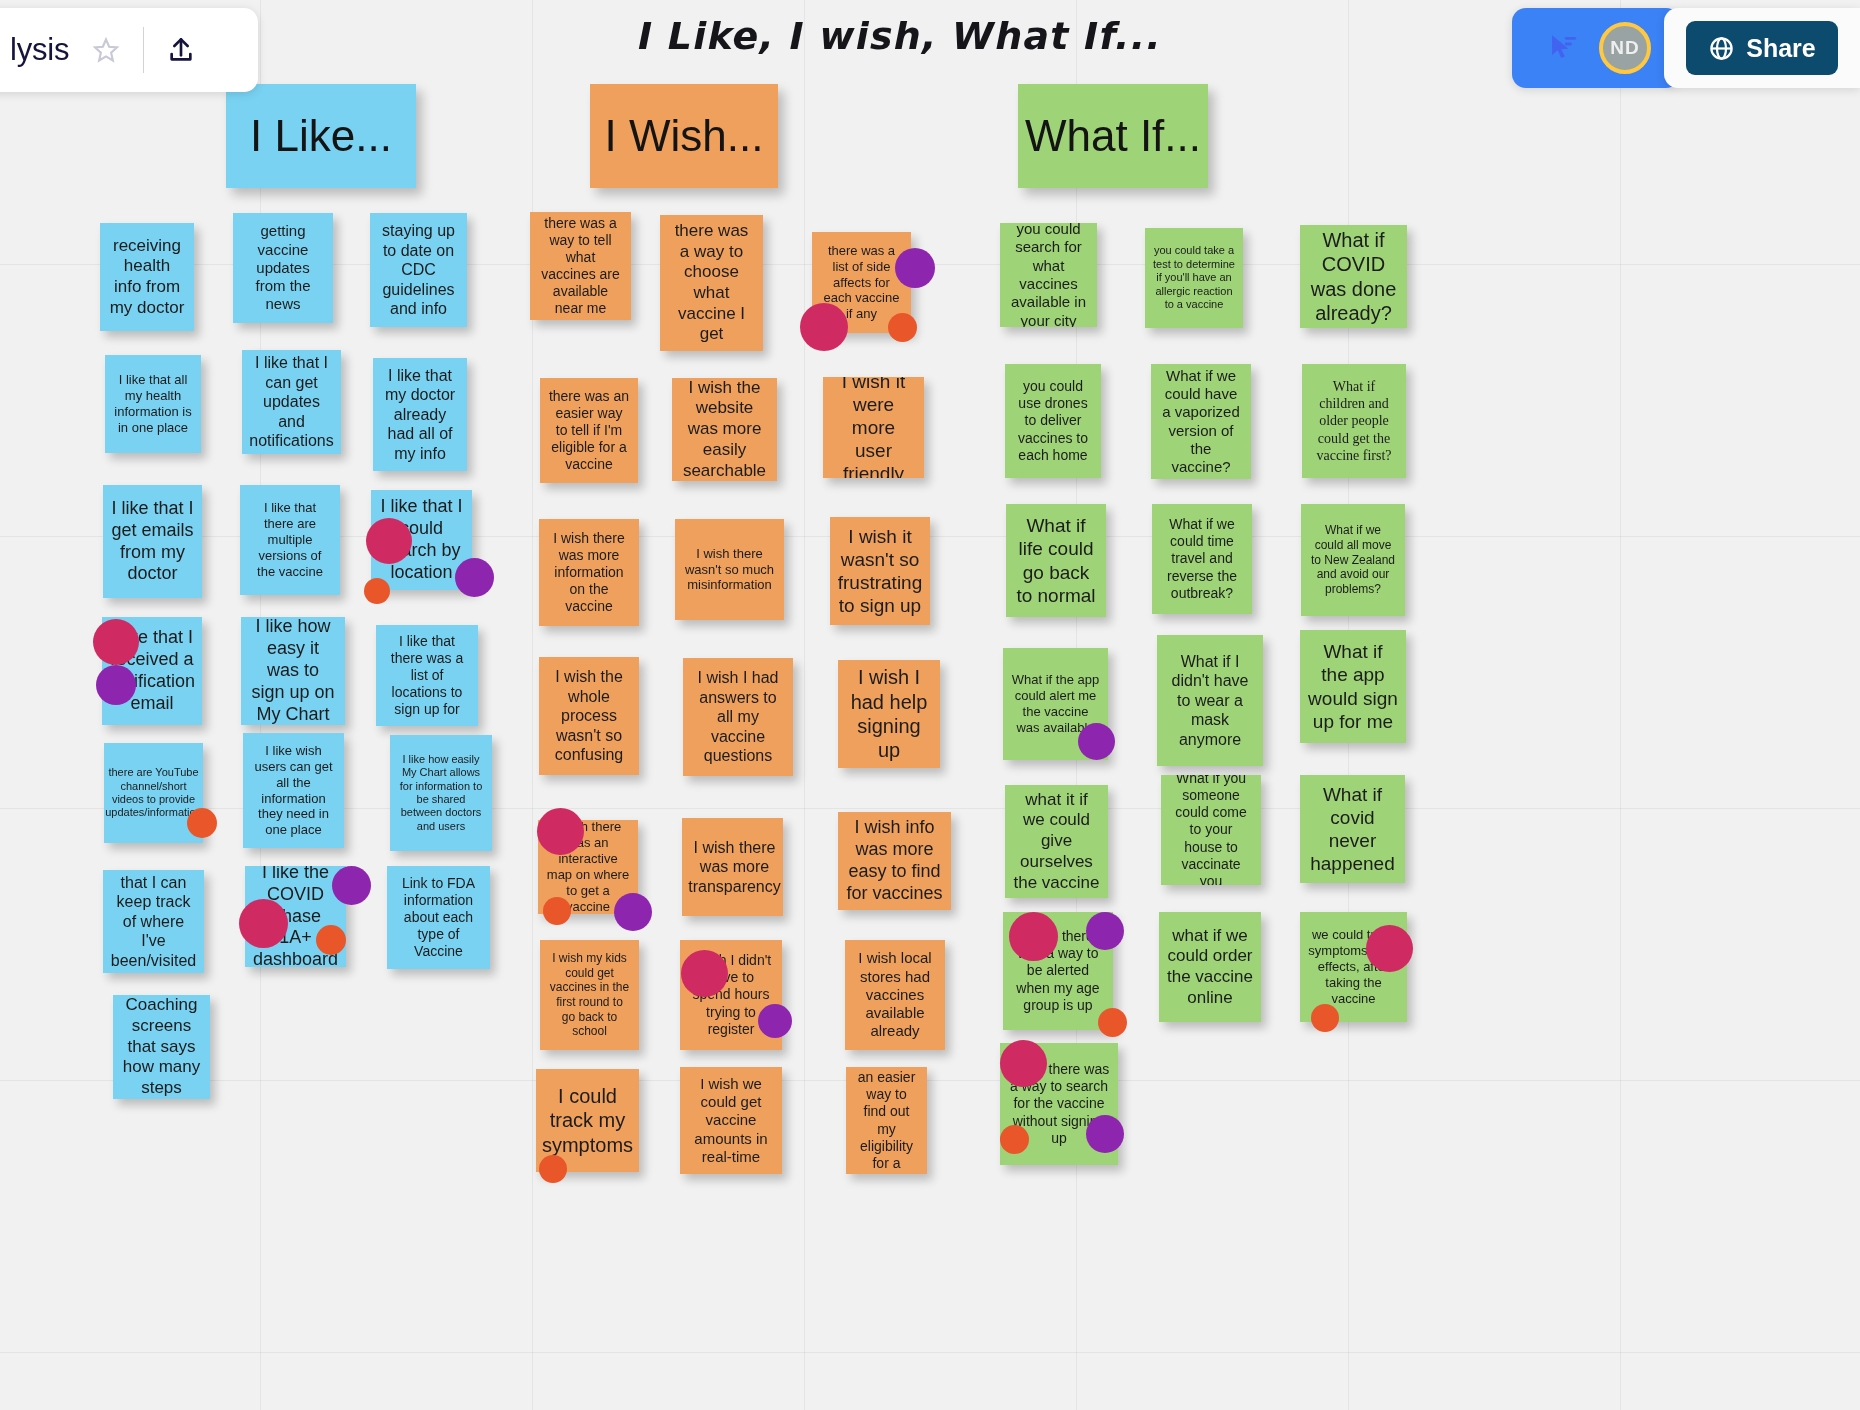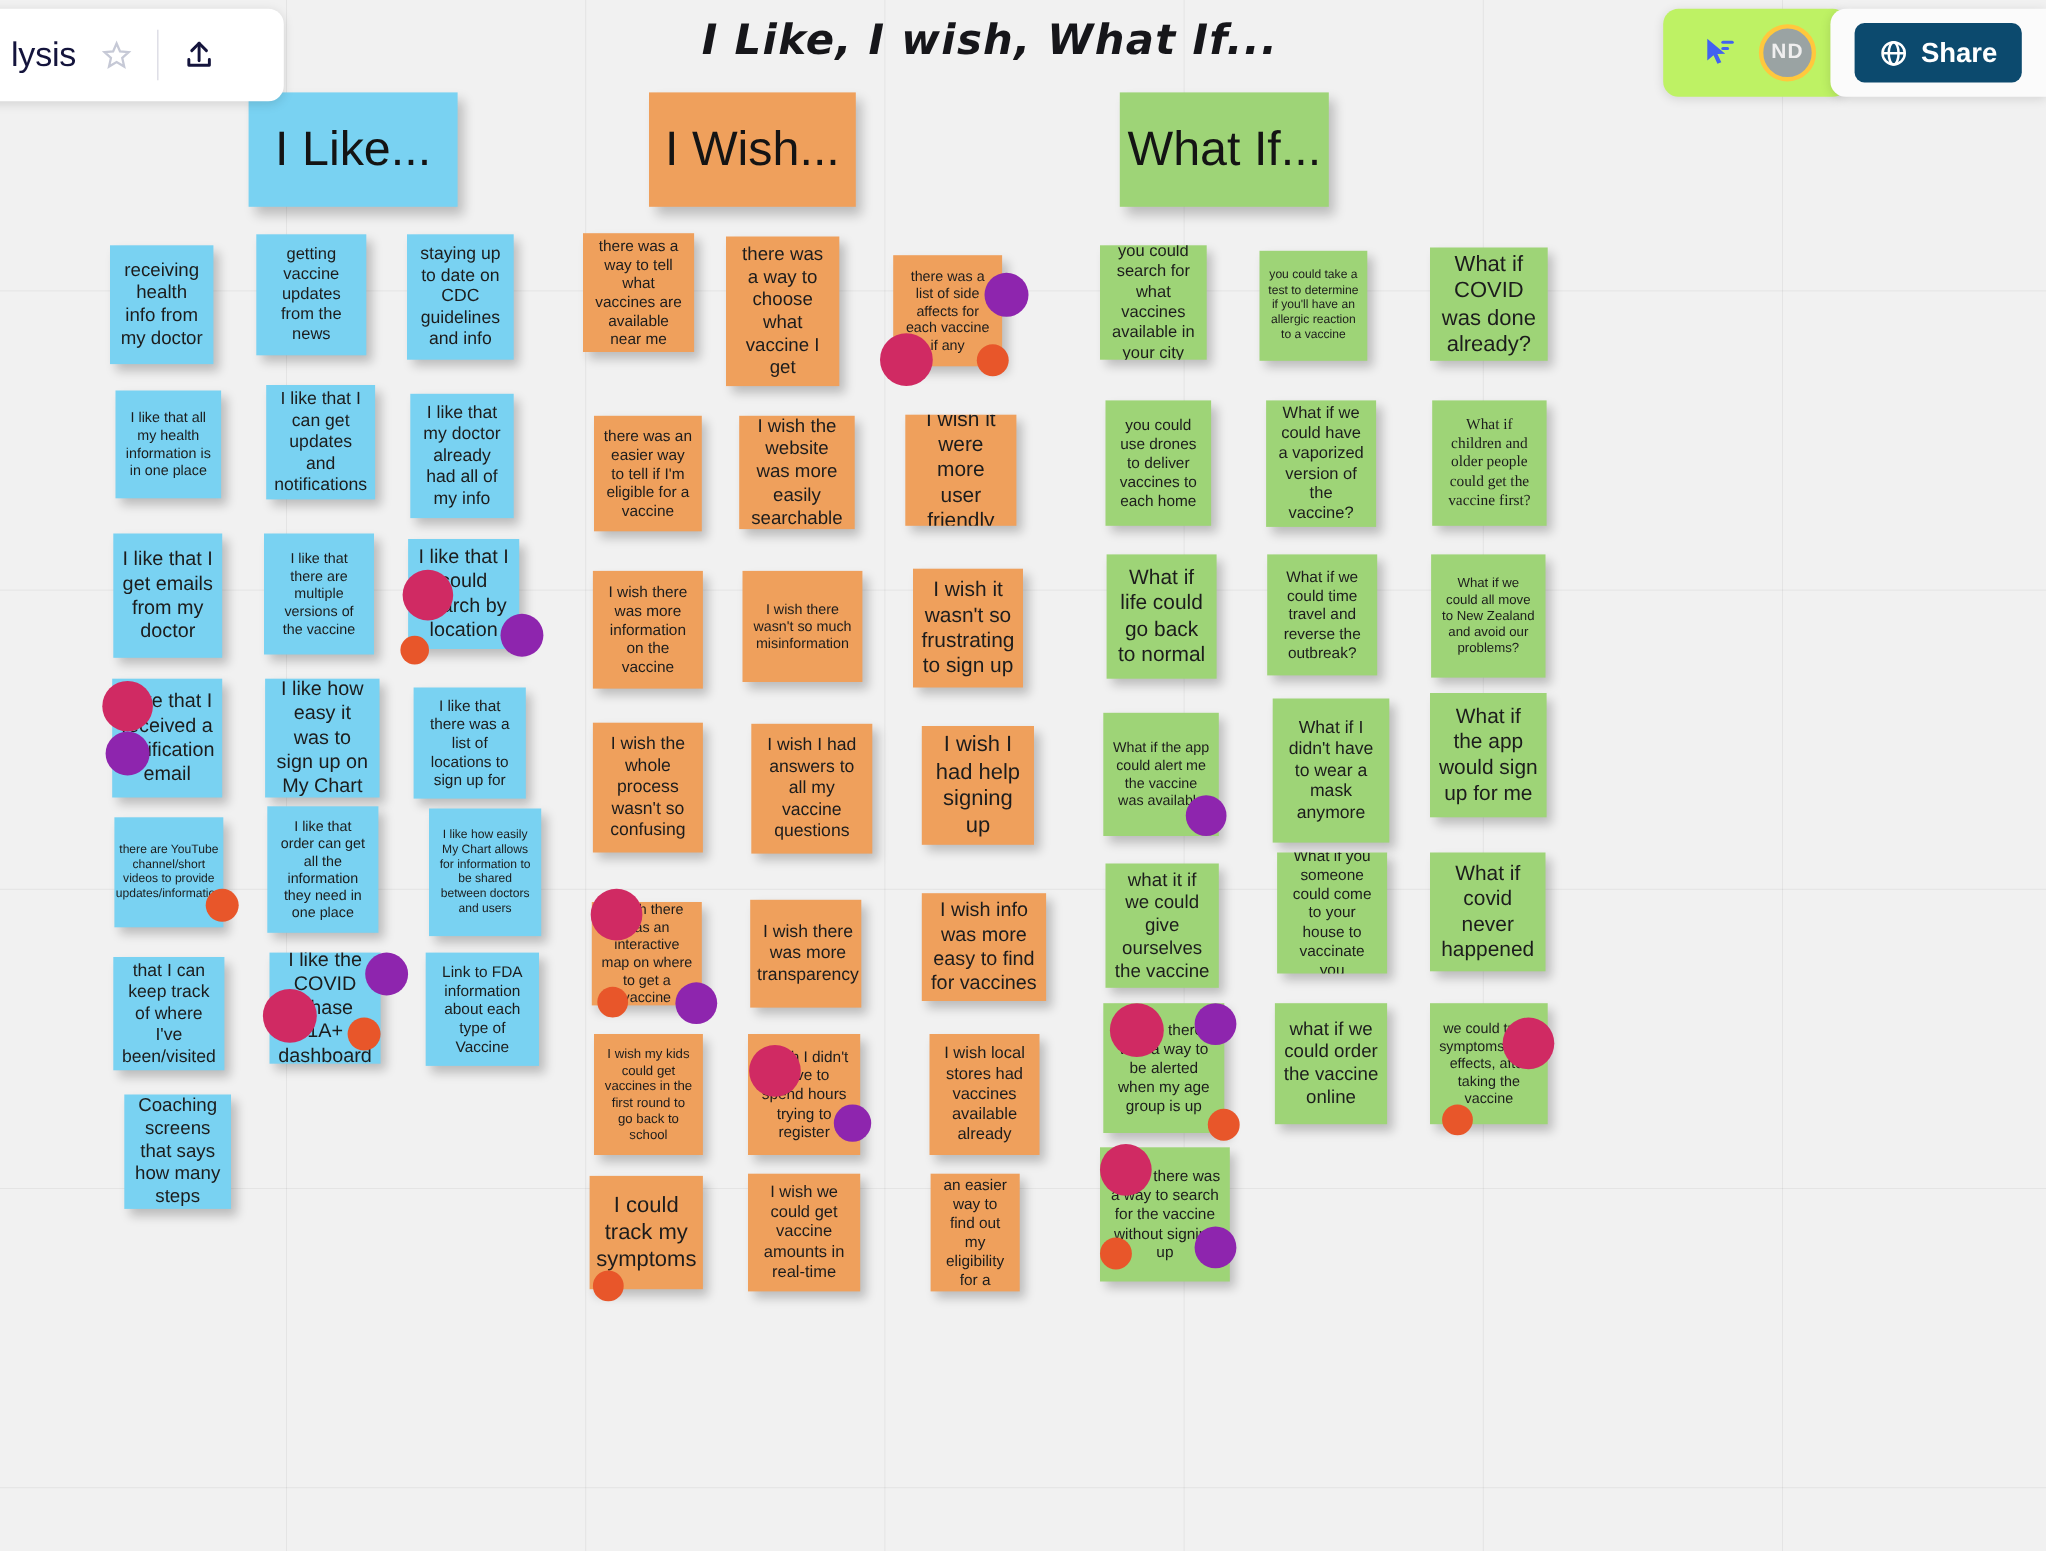--- a/index.html
+++ b/index.html
@@ -41,21 +41,21 @@
   }
   .icon-btn {
     display: flex; align-items: center; justify-content: center;
     width: 42px; height: 42px; cursor: pointer;
   }
   .vdiv { width: 1px; height: 46px; background: #d2d2dd; }
 
   .top-right-pill {
     position: absolute; right: 180px; top: 8px;
     width: 168px; height: 80px;
-    background: #bef264;
+    background: #3b82f6;
     border-radius: 14px;
     box-shadow: 0 2px 10px rgba(0,0,0,0.12);
     display: flex; align-items: center; justify-content: center;
     gap: 16px; z-index: 40;
   }
   .avatar {
     width: 52px; height: 52px; border-radius: 50%;
     background: #9aa3a3; border: 4px solid #ffc83d;
     color: #efefef; font-size: 19px; font-weight: bold;
     display: flex; align-items: center; justify-content: center;
@@ -167,21 +167,21 @@
       <div class="note blue" style="left: 241px; top: 617px; width: 104px; height: 108px; font-size: 18px;">
         <span>I like how easy it was to sign up on My Chart</span>
       </div>
       <div class="note blue" style="left: 376px; top: 625px; width: 102px; height: 101px; font-size: 14px;">
         <span>I like that there was a list of locations to sign up for</span>
       </div>
       <div class="note blue" style="left: 104px; top: 743px; width: 99px; height: 100px; font-size: 11px;">
         <span>there are YouTube channel/short videos to provide updates/information</span>
       </div>
       <div class="note blue" style="left: 243px; top: 733px; width: 101px; height: 115px; font-size: 13px;">
-        <span>I like that order can get all the information they need in one place</span>
+        <span>I like wish users can get all the information they need in one place</span>
       </div>
       <div class="note blue" style="left: 378px; top: 735px; width: 102px; height: 116px; font-size: 11px; margin-left: 12px;">
         <span>I like how easily My Chart allows for information to be shared between doctors and users</span>
       </div>
       <div class="note blue" style="left: 103px; top: 870px; width: 101px; height: 103px; font-size: 16px;">
         <span>that I can keep track of where I've been/visited</span>
       </div>
       <div class="note blue" style="left: 245px; top: 866px; width: 101px; height: 101px; font-size: 18px;">
         <span>I like the COVID Phase 1A+ dashboard</span>
       </div>

